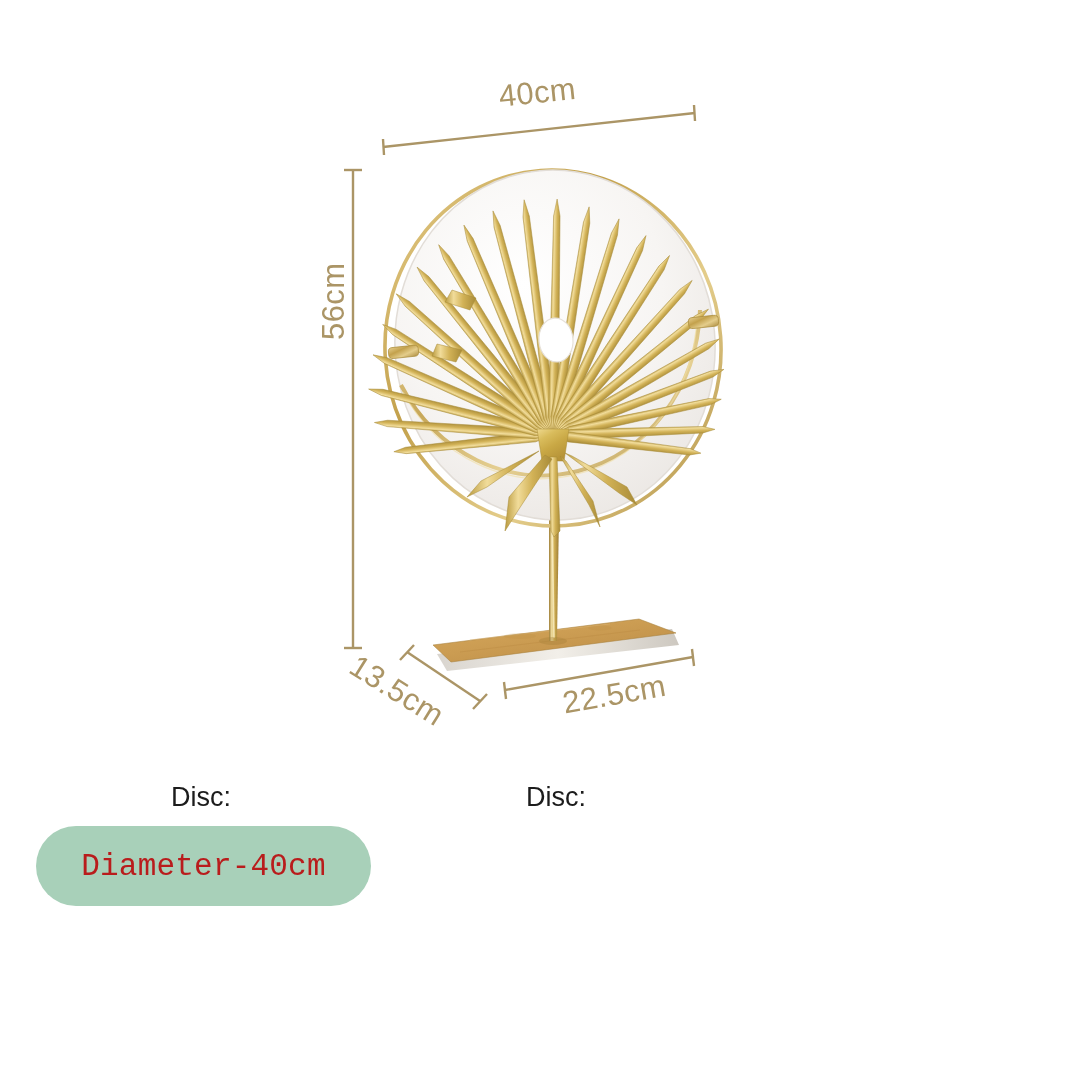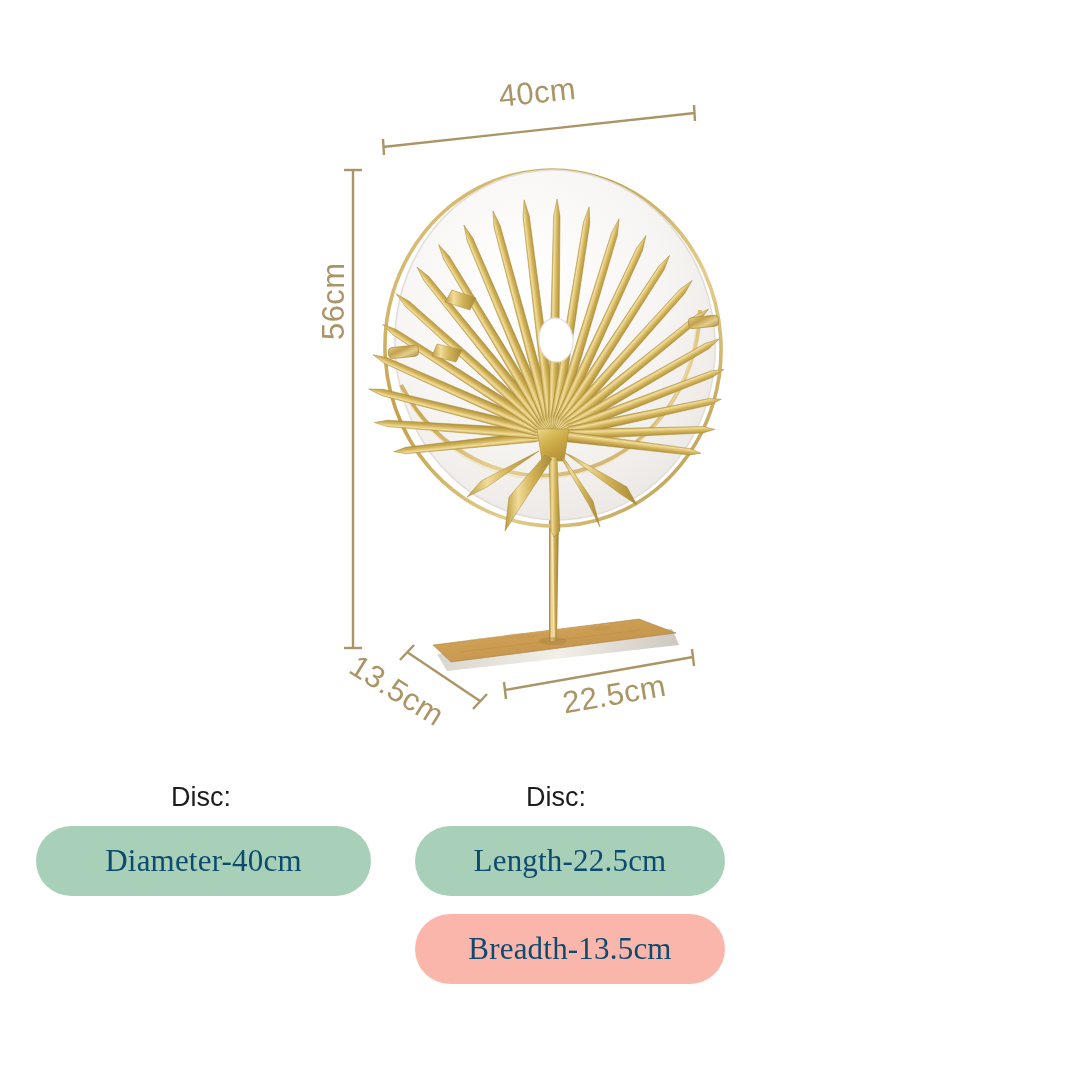--- a/index.html
+++ b/index.html
@@ -61,26 +61,26 @@
   #heading-disc  { left: 171px; top: 22px; }
   #heading-stand { left: 526px; top: 22px; }
 
   .pill {
     position: absolute;
     display: flex;
     align-items: center;
     justify-content: center;
     box-sizing: border-box;
     border-radius: 46px;
-    color: #0c4a6e;
-    font-family: Liberation Serif, serif;
+    color: #b91c1c;
+    font-family: Liberation Mono, monospace;
     font-size: 31px;
     letter-spacing: .2px;
     white-space: nowrap;
-    height: 70px;
+    height: 80px;
   }
   #pill-diameter { left: 36px;  top: 66px;  width: 335px; }
   #pill-length   { left: 415px; top: 66px;  width: 310px; }
   #pill-height   { left: 765px; top: 66px;  width: 280px; }
   #pill-breadth  { left: 415px; top: 154px; width: 310px; }
 </style>
 </head>
 <body>
 
 <div id="stage">
@@ -289,17 +289,15 @@
     <div class="dim-label" id="dim-label-height" style="color: rgb(171, 149, 102);">56cm</div>
     <div class="dim-label" id="dim-label-depth" style="color: rgb(171, 149, 102);">13.5cm</div>
     <div class="dim-label" id="dim-label-length" style="color: rgb(171, 149, 102);">22.5cm</div>
   </div>
 
   <div id="spec-section">
     <div class="group-heading" id="heading-disc">Disc:</div>
     <div class="group-heading" id="heading-stand">Disc:</div>
 
     <div class="pill" id="pill-diameter" style="background-color: rgb(168, 208, 185);">Diameter-40cm</div>
-    <div class="pill" id="pill-length" style="background-color: rgb(168, 208, 185);">Length-22.5cm</div>
-    <div class="pill" id="pill-breadth" style="background-color: rgb(251, 182, 172);">Breadth-13.5cm</div>
   </div>
 
 </div>
 
 </body></html>

